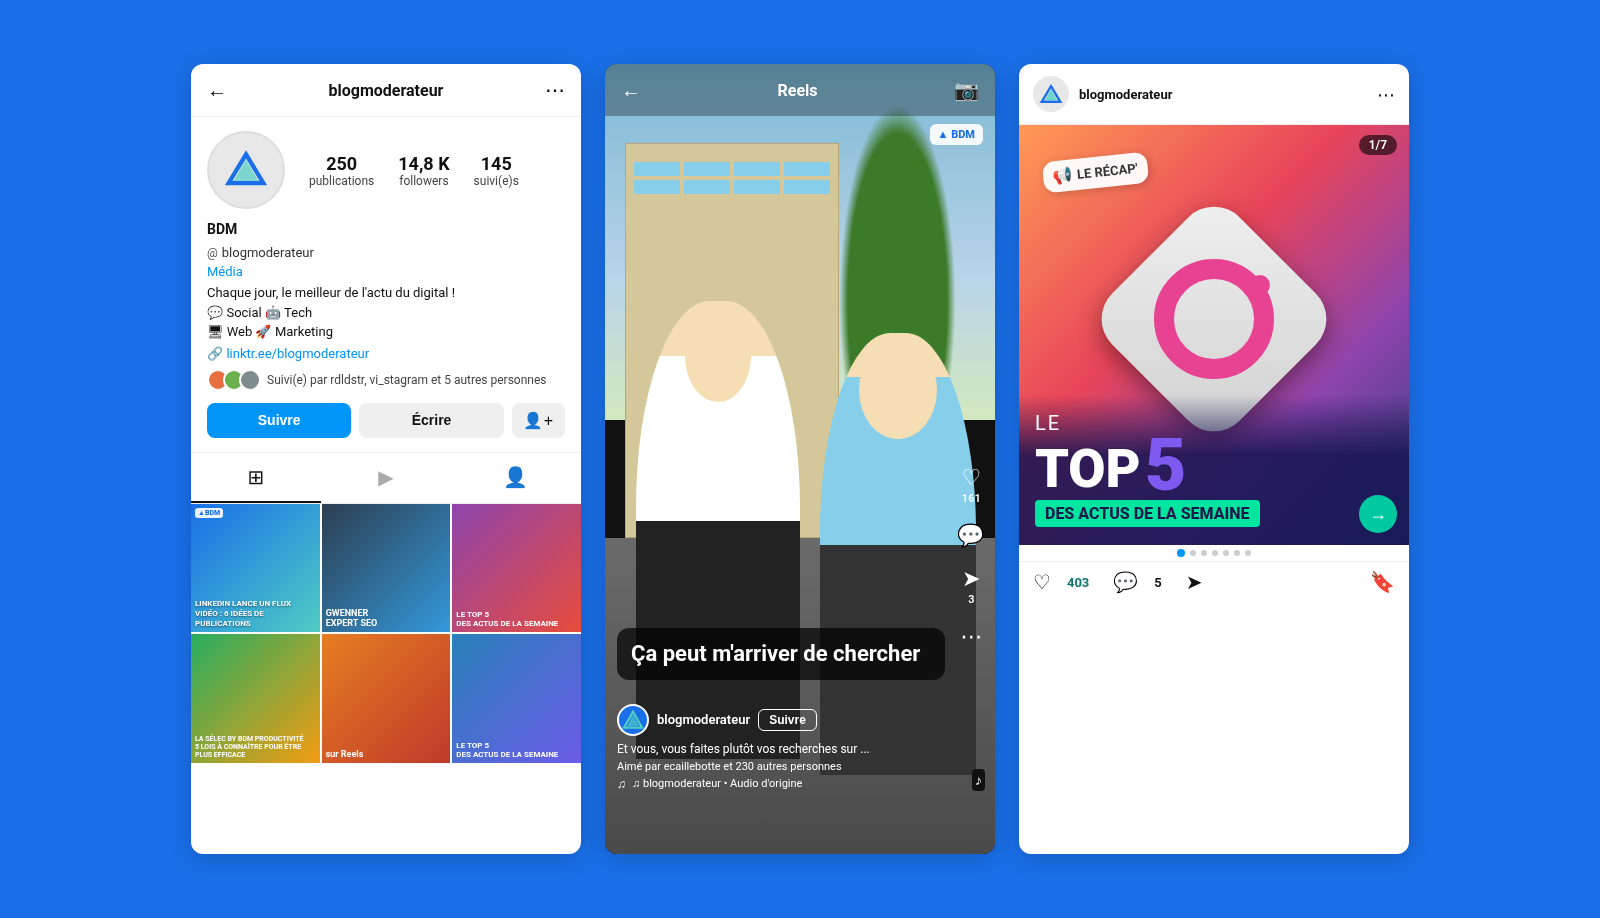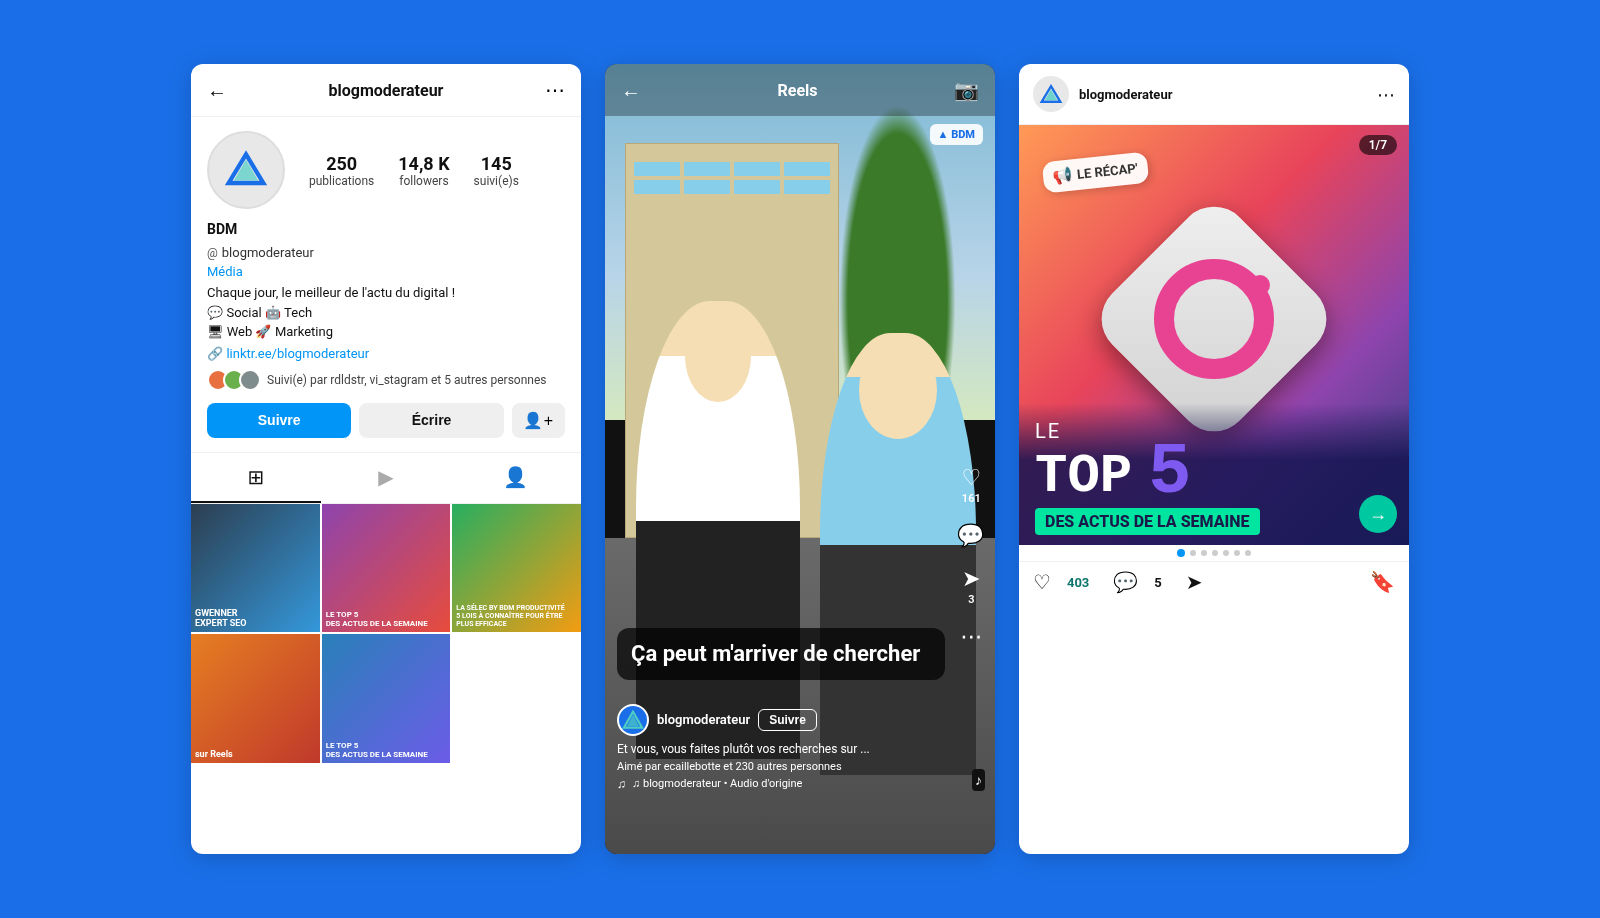--- a/index.html
+++ b/index.html
@@ -486,21 +486,21 @@
       display: flex;
       align-items: center;
       gap: 4px;
       transform: rotate(-6deg);
       box-shadow: 2px 2px 8px rgba(0,0,0,0.2);
     }
     .megaphone-emoji { font-size: 16px; }
     .post-bottom-text {
       position: absolute;
       bottom: 0; left: 0; right: 0;
-      padding: 16px 16px 10px;
+      padding: 16px 16px 18px;
       background: linear-gradient(180deg, transparent 0%, rgba(20,20,80,0.85) 40%);
     }
     .post-des-actus {
       background: #00e5a0;
       color: #1a1a4a;
       font-size: 16px;
       font-weight: 800;
       text-transform: uppercase;
       padding: 4px 10px;
       display: inline-block;
@@ -611,20 +611,24 @@
       </div>
       <div class="tab-item">
         <span class="tab-icon">▶</span>
       </div>
       <div class="tab-item">
         <span class="tab-icon">👤</span>
       </div>
     </div>
 
     <div class="grid-posts">
+      <div class="grid-cell gc1">
+        <div class="grid-bdm-logo">▲BDM</div>
+        <div class="grid-text">LINKEDIN LANCE UN FLUX VIDÉO : 6 IDÉES DE PUBLICATIONS</div>
+      </div>
       <div class="grid-cell gc2">
         <div style="position:absolute;bottom:4px;left:4px;right:4px;color:#fff;font-size:9px;font-weight:700;">GWENNER<br>EXPERT SEO</div>
       </div>
       <div class="grid-cell gc3">
         <div style="position:absolute;bottom:4px;left:4px;right:4px;color:#fff;font-size:8px;font-weight:700;">LE TOP 5<br>DES ACTUS DE LA SEMAINE</div>
       </div>
       <div class="grid-cell gc4">
         <div style="position:absolute;bottom:4px;left:4px;right:4px;color:#fff;font-size:7px;font-weight:700;">LA SÉLEC BY BDM PRODUCTIVITÉ<br>5 LOIS À CONNAÎTRE POUR ÊTRE PLUS EFFICACE</div>
       </div>
       <div class="grid-cell gc5">
@@ -745,21 +749,21 @@
 
       <div class="post-slide-badge">1/7</div>
 
       <div class="post-sticker">
         <span class="megaphone-emoji">📢</span>
         <span>LE RÉCAP'</span>
       </div>
 
       <div class="post-bottom-text">
         <div style="color:#fff;font-size:20px;font-weight:400;text-transform:uppercase;letter-spacing:2px;">Le</div>
-        <div style="display:flex;align-items:flex-end;gap:16px;line-height:1;font-family:Liberation Mono, monospace;">
+        <div style="display:flex;align-items:flex-end;gap:4px;line-height:1;">
           <span style="font-size:54px;font-weight:900;color:#fff;text-transform:uppercase;">TOP</span>
           <span style="font-size:72px;font-weight:900;color:#7f5af0;line-height:0.85;">5</span>
         </div>
         <div class="post-des-actus">DES ACTUS DE LA SEMAINE</div>
       </div>
 
       <button class="post-next-btn" style="position:absolute;bottom:12px;right:12px;">→</button>
     </div>
 
     <div class="post-dots-row">

